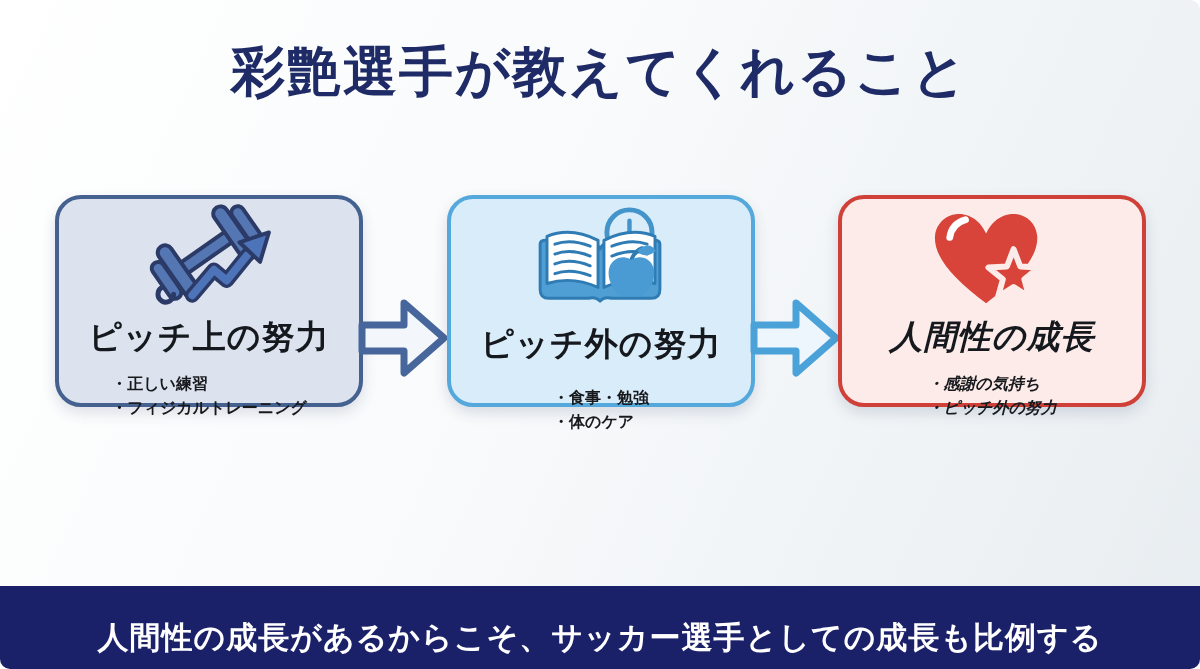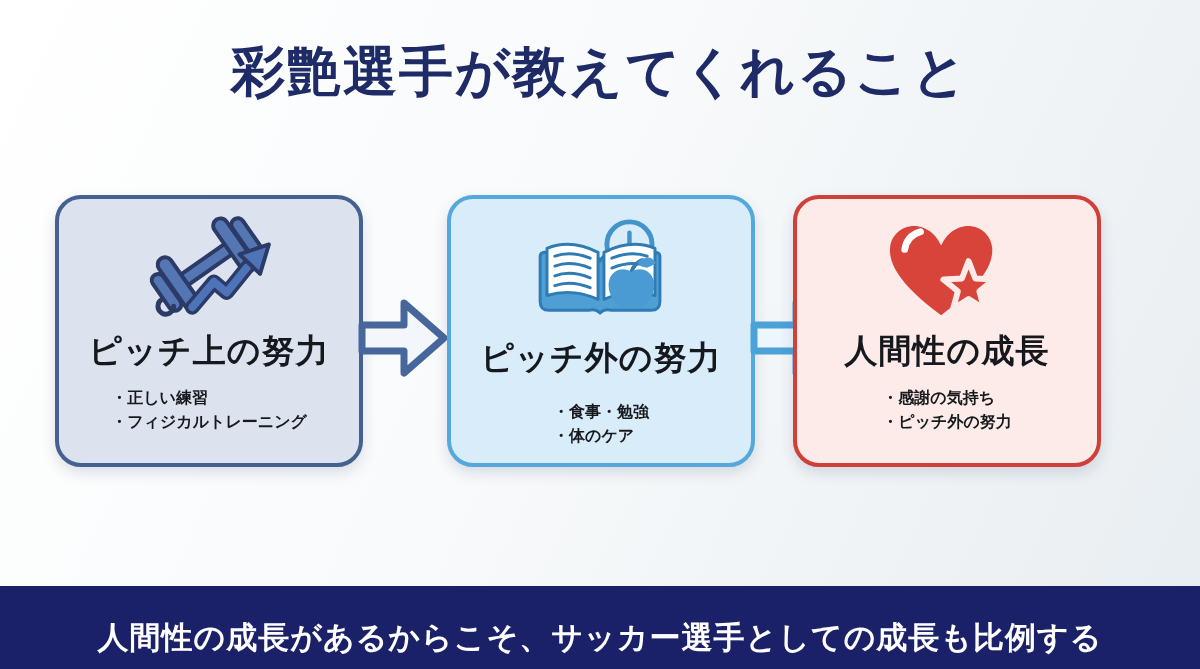--- a/index.html
+++ b/index.html
@@ -4,52 +4,53 @@
 <style>
   html,body { margin:0; padding:0; }
   body { font-family: "Liberation Sans", "DejaVu Sans", sans-serif; }
 
   .canvas {
     position: relative;
     width: 1200px;
     height: 669px;
     overflow: hidden;
     background: linear-gradient(115deg, #ffffff 0%, #f8fafb 45%, #e8edf1 100%);
+    border-radius: 10px;
   }
 
   .main-title {
     position: absolute;
     top: 36px;
     left: 0;
     width: 100%;
     margin: 0;
     text-align: center;
     font-size: 54px;
     font-weight: 800;
     letter-spacing: 2px;
     color: #1f2b66;
   }
 
   .card {
     position: absolute;
     top: 195px;
     width: 308px;
-    height: 272px;
+    height: 212px;
     box-sizing: border-box;
     border: 4px solid;
     border-radius: 26px;
     box-shadow: 0 6px 14px rgba(50, 70, 110, 0.16);
     display: flex;
     flex-direction: column;
     align-items: center;
-    padding-top: 14px;
+    padding-top: 4px;
   }
   .card-1 { left: 55px;  background: #dce3ee; border-color: #44618f; }
   .card-2 { left: 447px; background: #d9ecf9; border-color: #54a8db; gap: 7px; }
-  .card-3 { left: 793px; background: #fcebe9; border-color: #cf4138; }
+  .card-3 { left: 838px; background: #fcebe9; border-color: #cf4138; font-style: italic; }
 
   .card-icon {
     height: 112px;
     display: flex;
     align-items: center;
     justify-content: center;
   }
 
   .card-title {
     margin: 4px 0 0;

